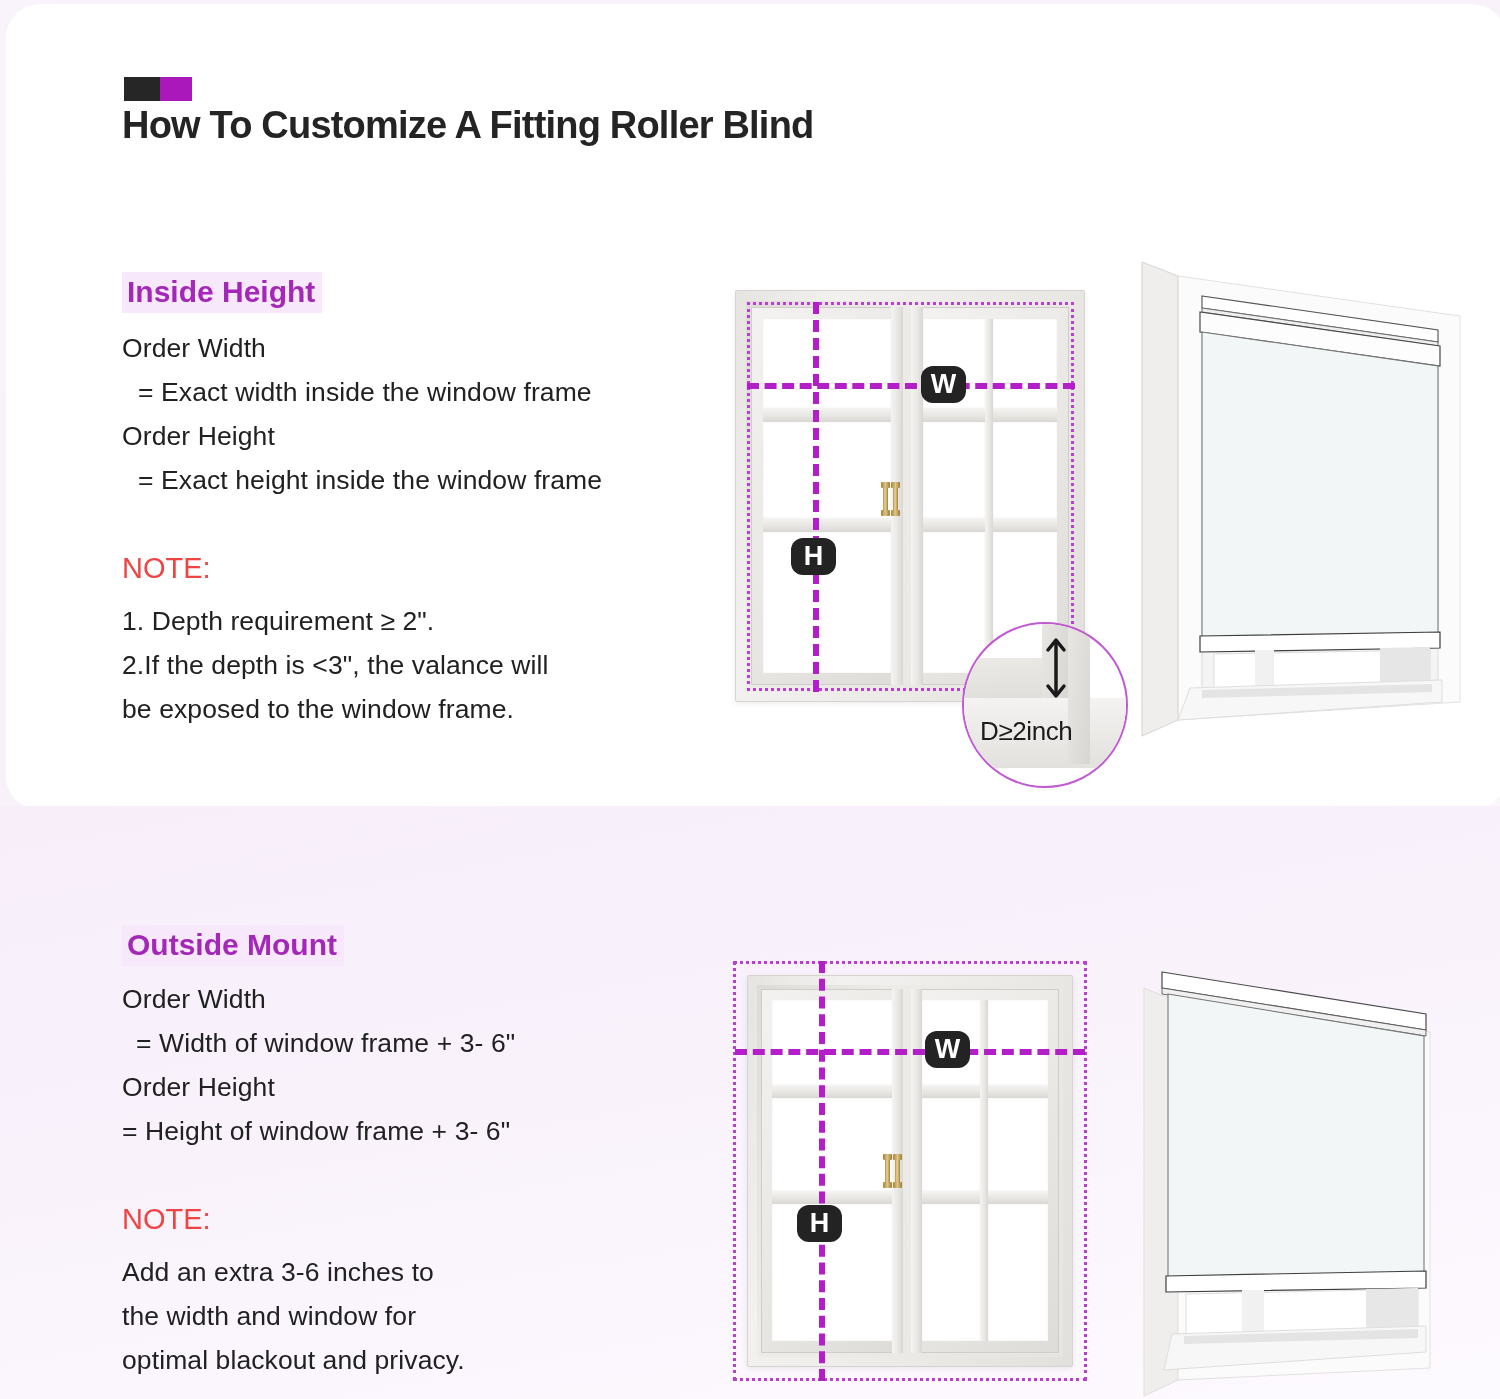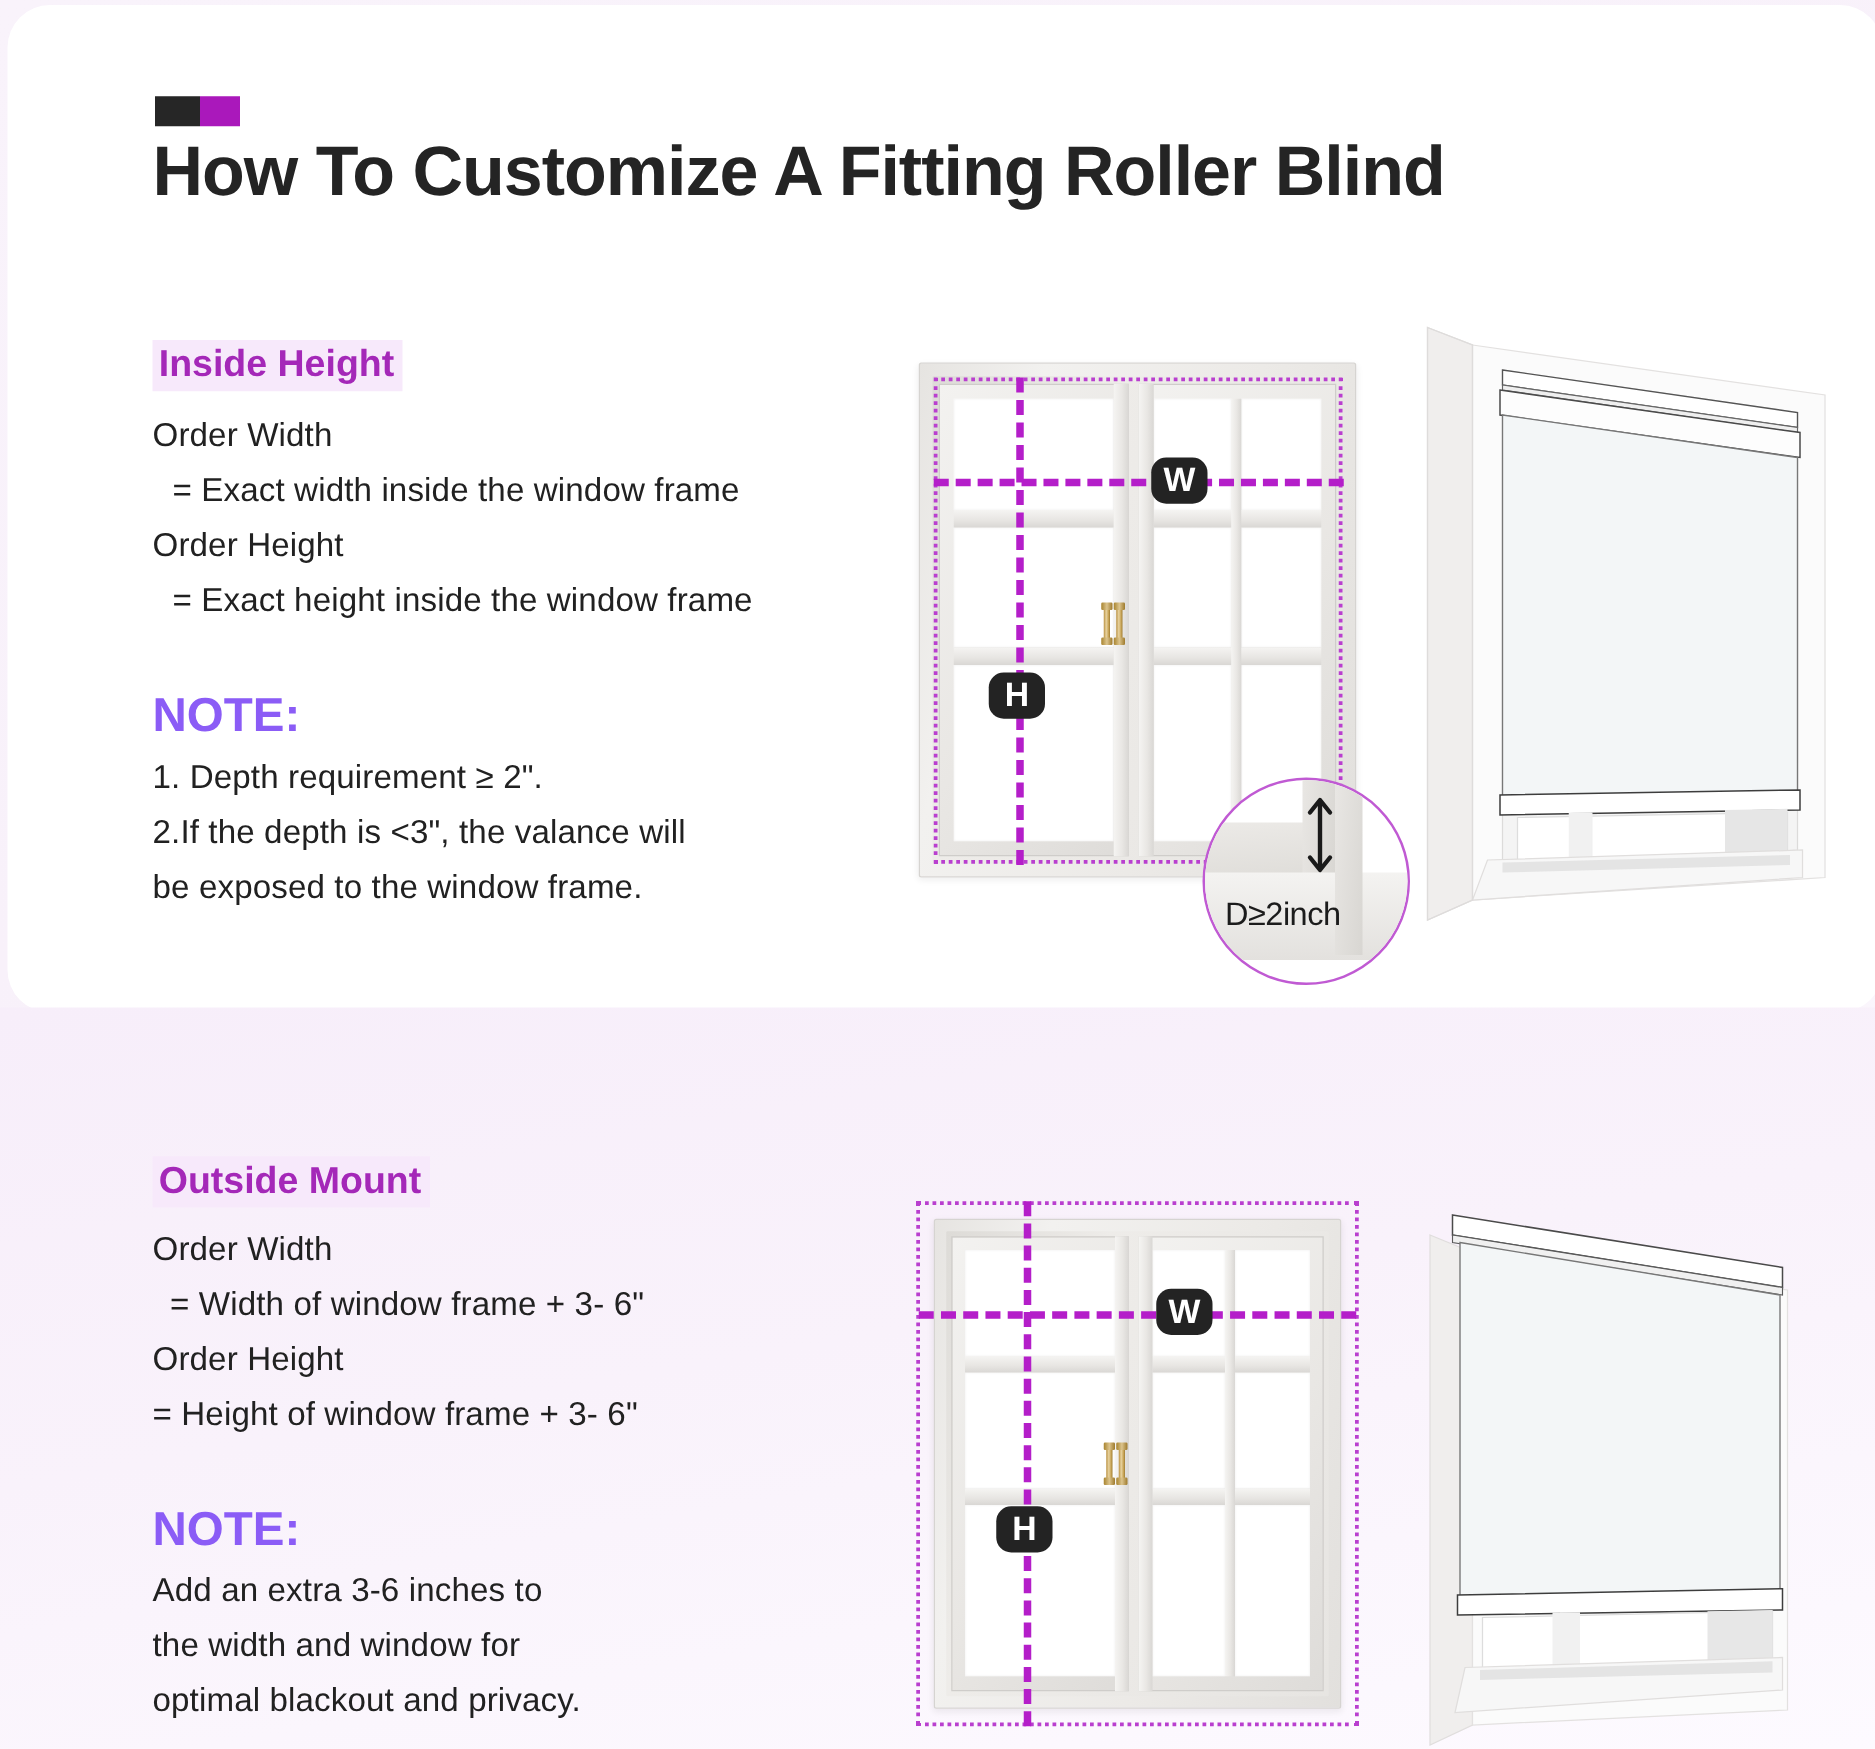--- a/index.html
+++ b/index.html
@@ -33,21 +33,21 @@
     height: 24px;
     display: flex;
   }
   .brand-mark .blk { width: 36px; background: #262626; }
   .brand-mark .pur { width: 32px; background: #aa18bb; }
 
   .page-title {
     position: absolute;
     left: 122px;
     top: 104px;
-    font-size: 56px;
+    font-size: 38px;
     font-weight: 700;
     letter-spacing: -0.8px;
     color: #242424;
     white-space: nowrap;
   }
 
   
   .mount-label {
     position: absolute;
     font-size: 30px;
@@ -60,23 +60,23 @@
   }
   .body-line {
     position: absolute;
     font-size: 26.5px;
     color: #212121;
     white-space: nowrap;
     letter-spacing: 0.1px;
   }
   .note-label {
     position: absolute;
-    font-size: 38px;
-    font-weight: 700;
-    color: #8b5cf6;
+    font-size: 29px;
+    font-weight: 400;
+    color: #ef4444;
     white-space: nowrap;
   }
 
   
   .win-wrap { position: absolute; }
 
   .win-frame {
     position: absolute;
     background: linear-gradient(105deg, #e6e4e1 0%, #f2f1ef 22%, #eceae7 60%, #e2e0dd 100%);
     border: 1px solid #d6d4d1;

